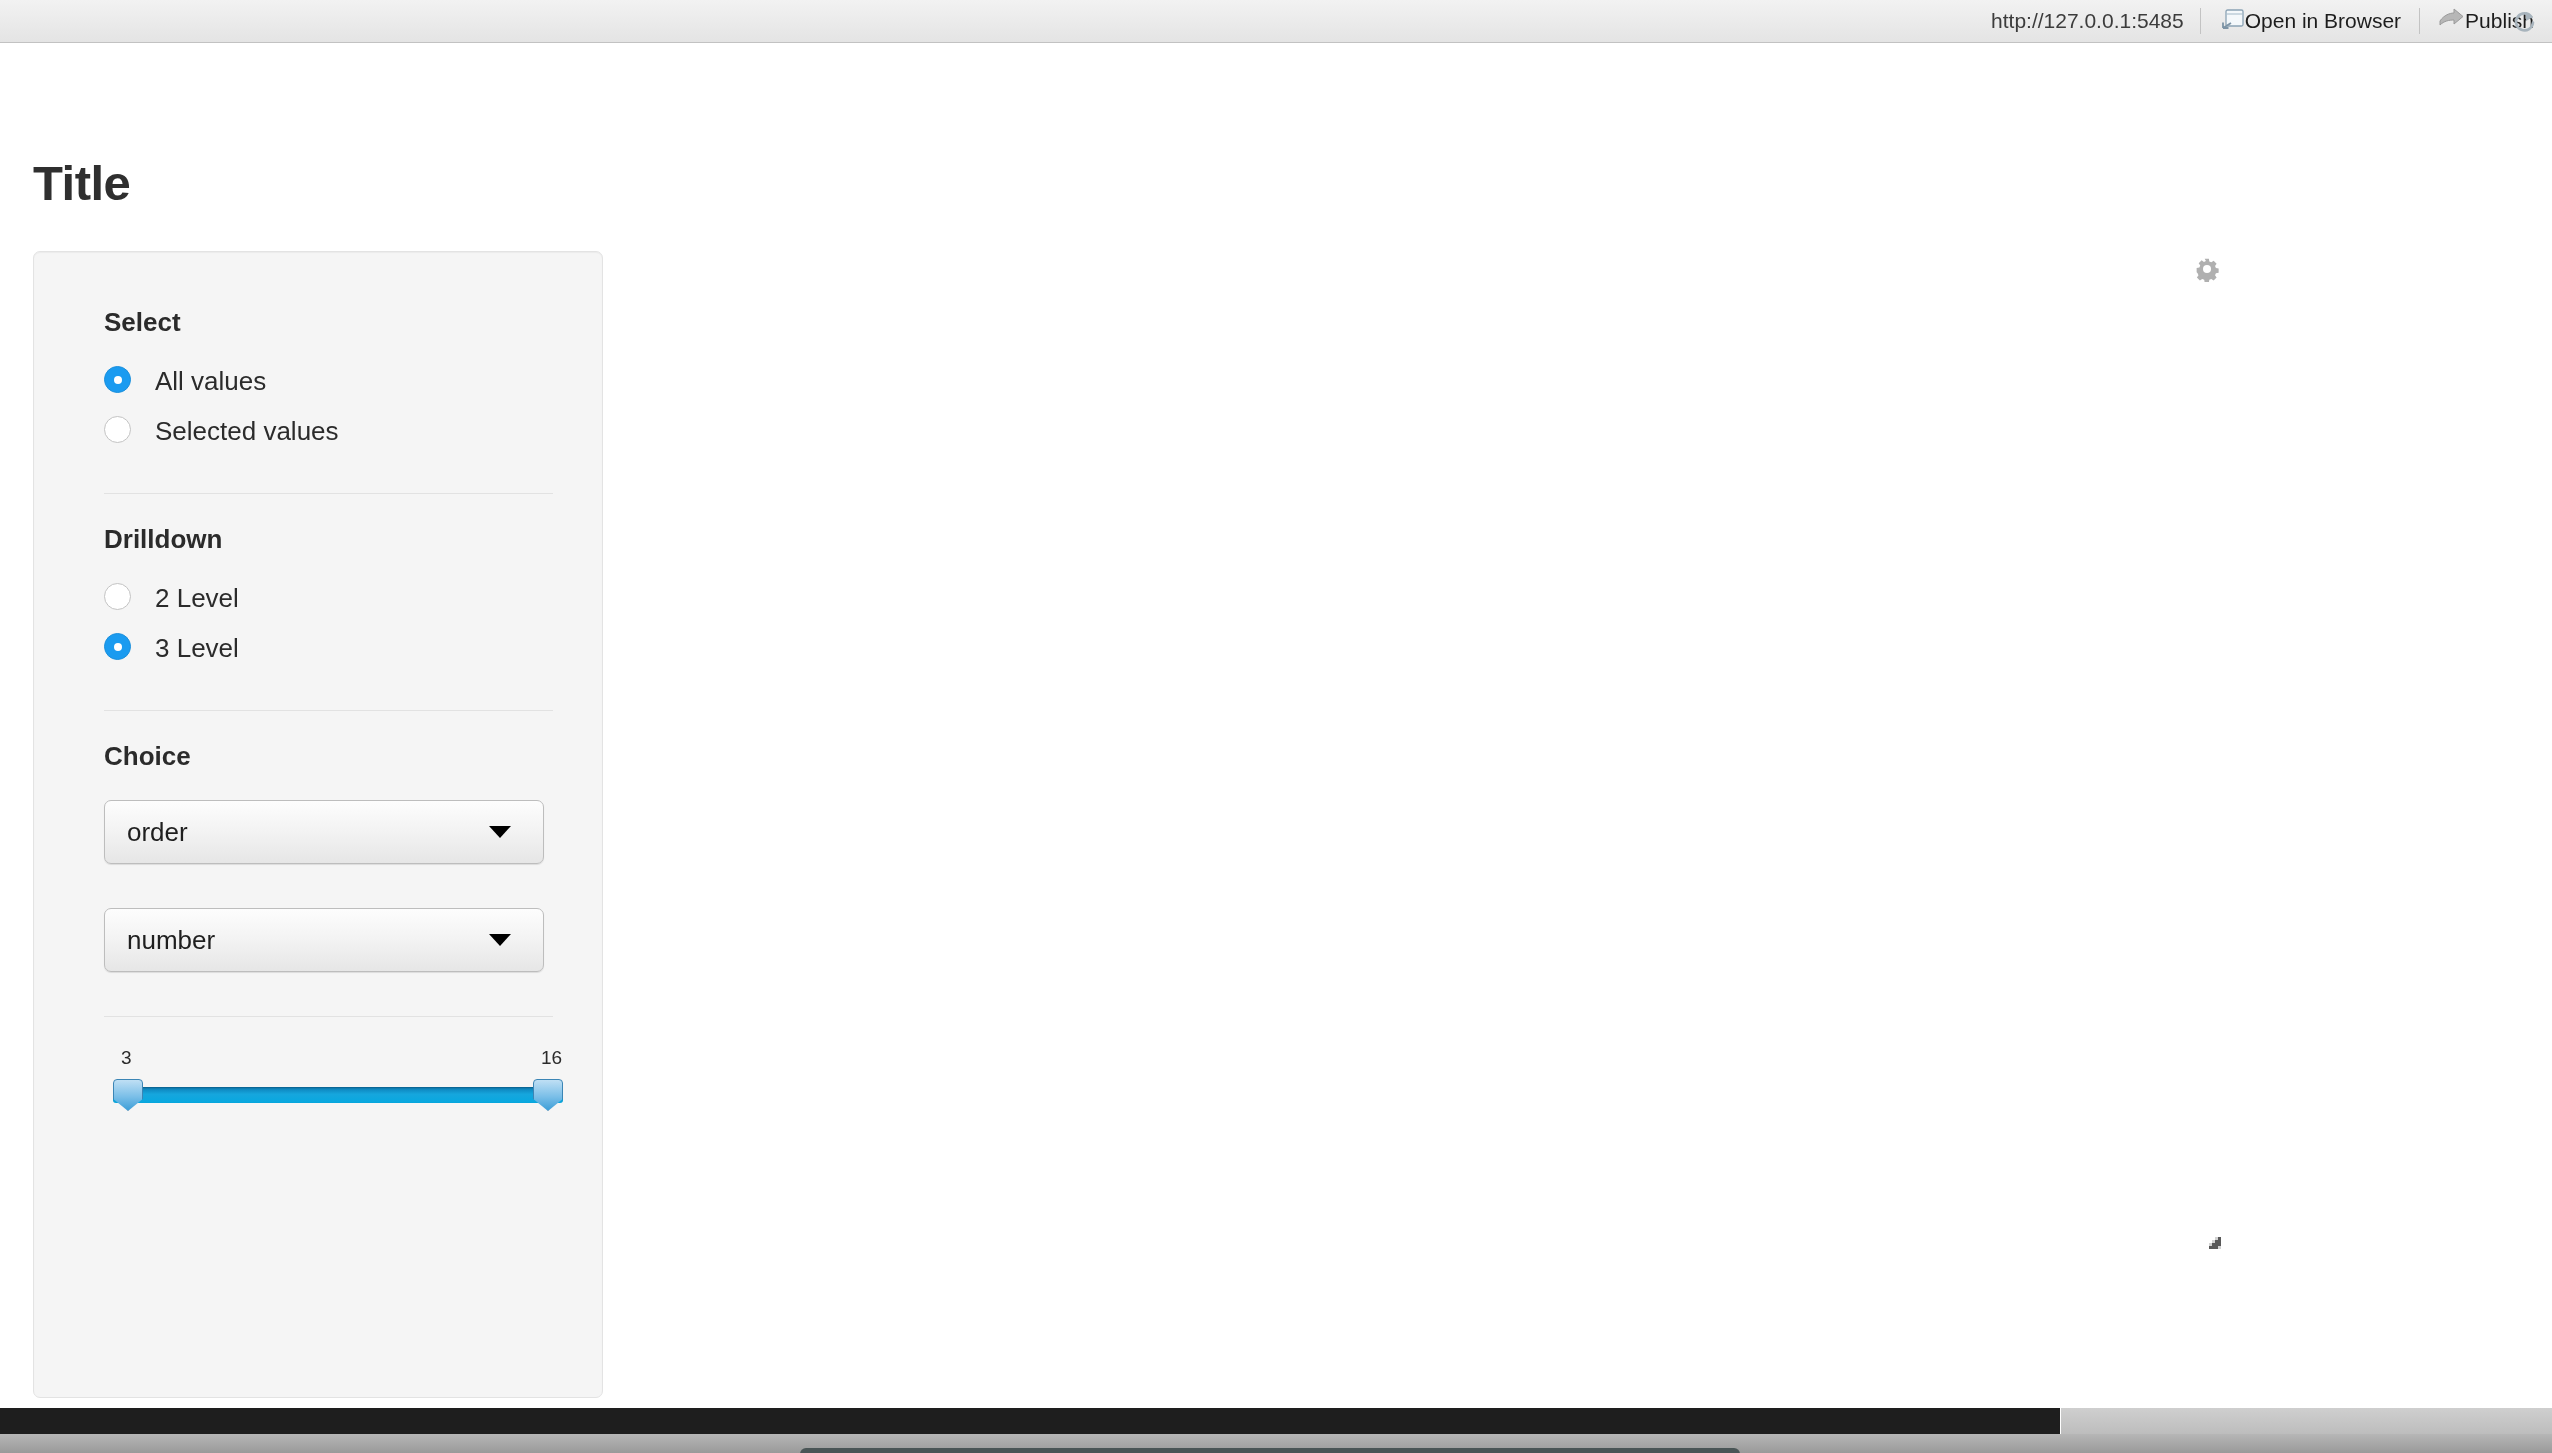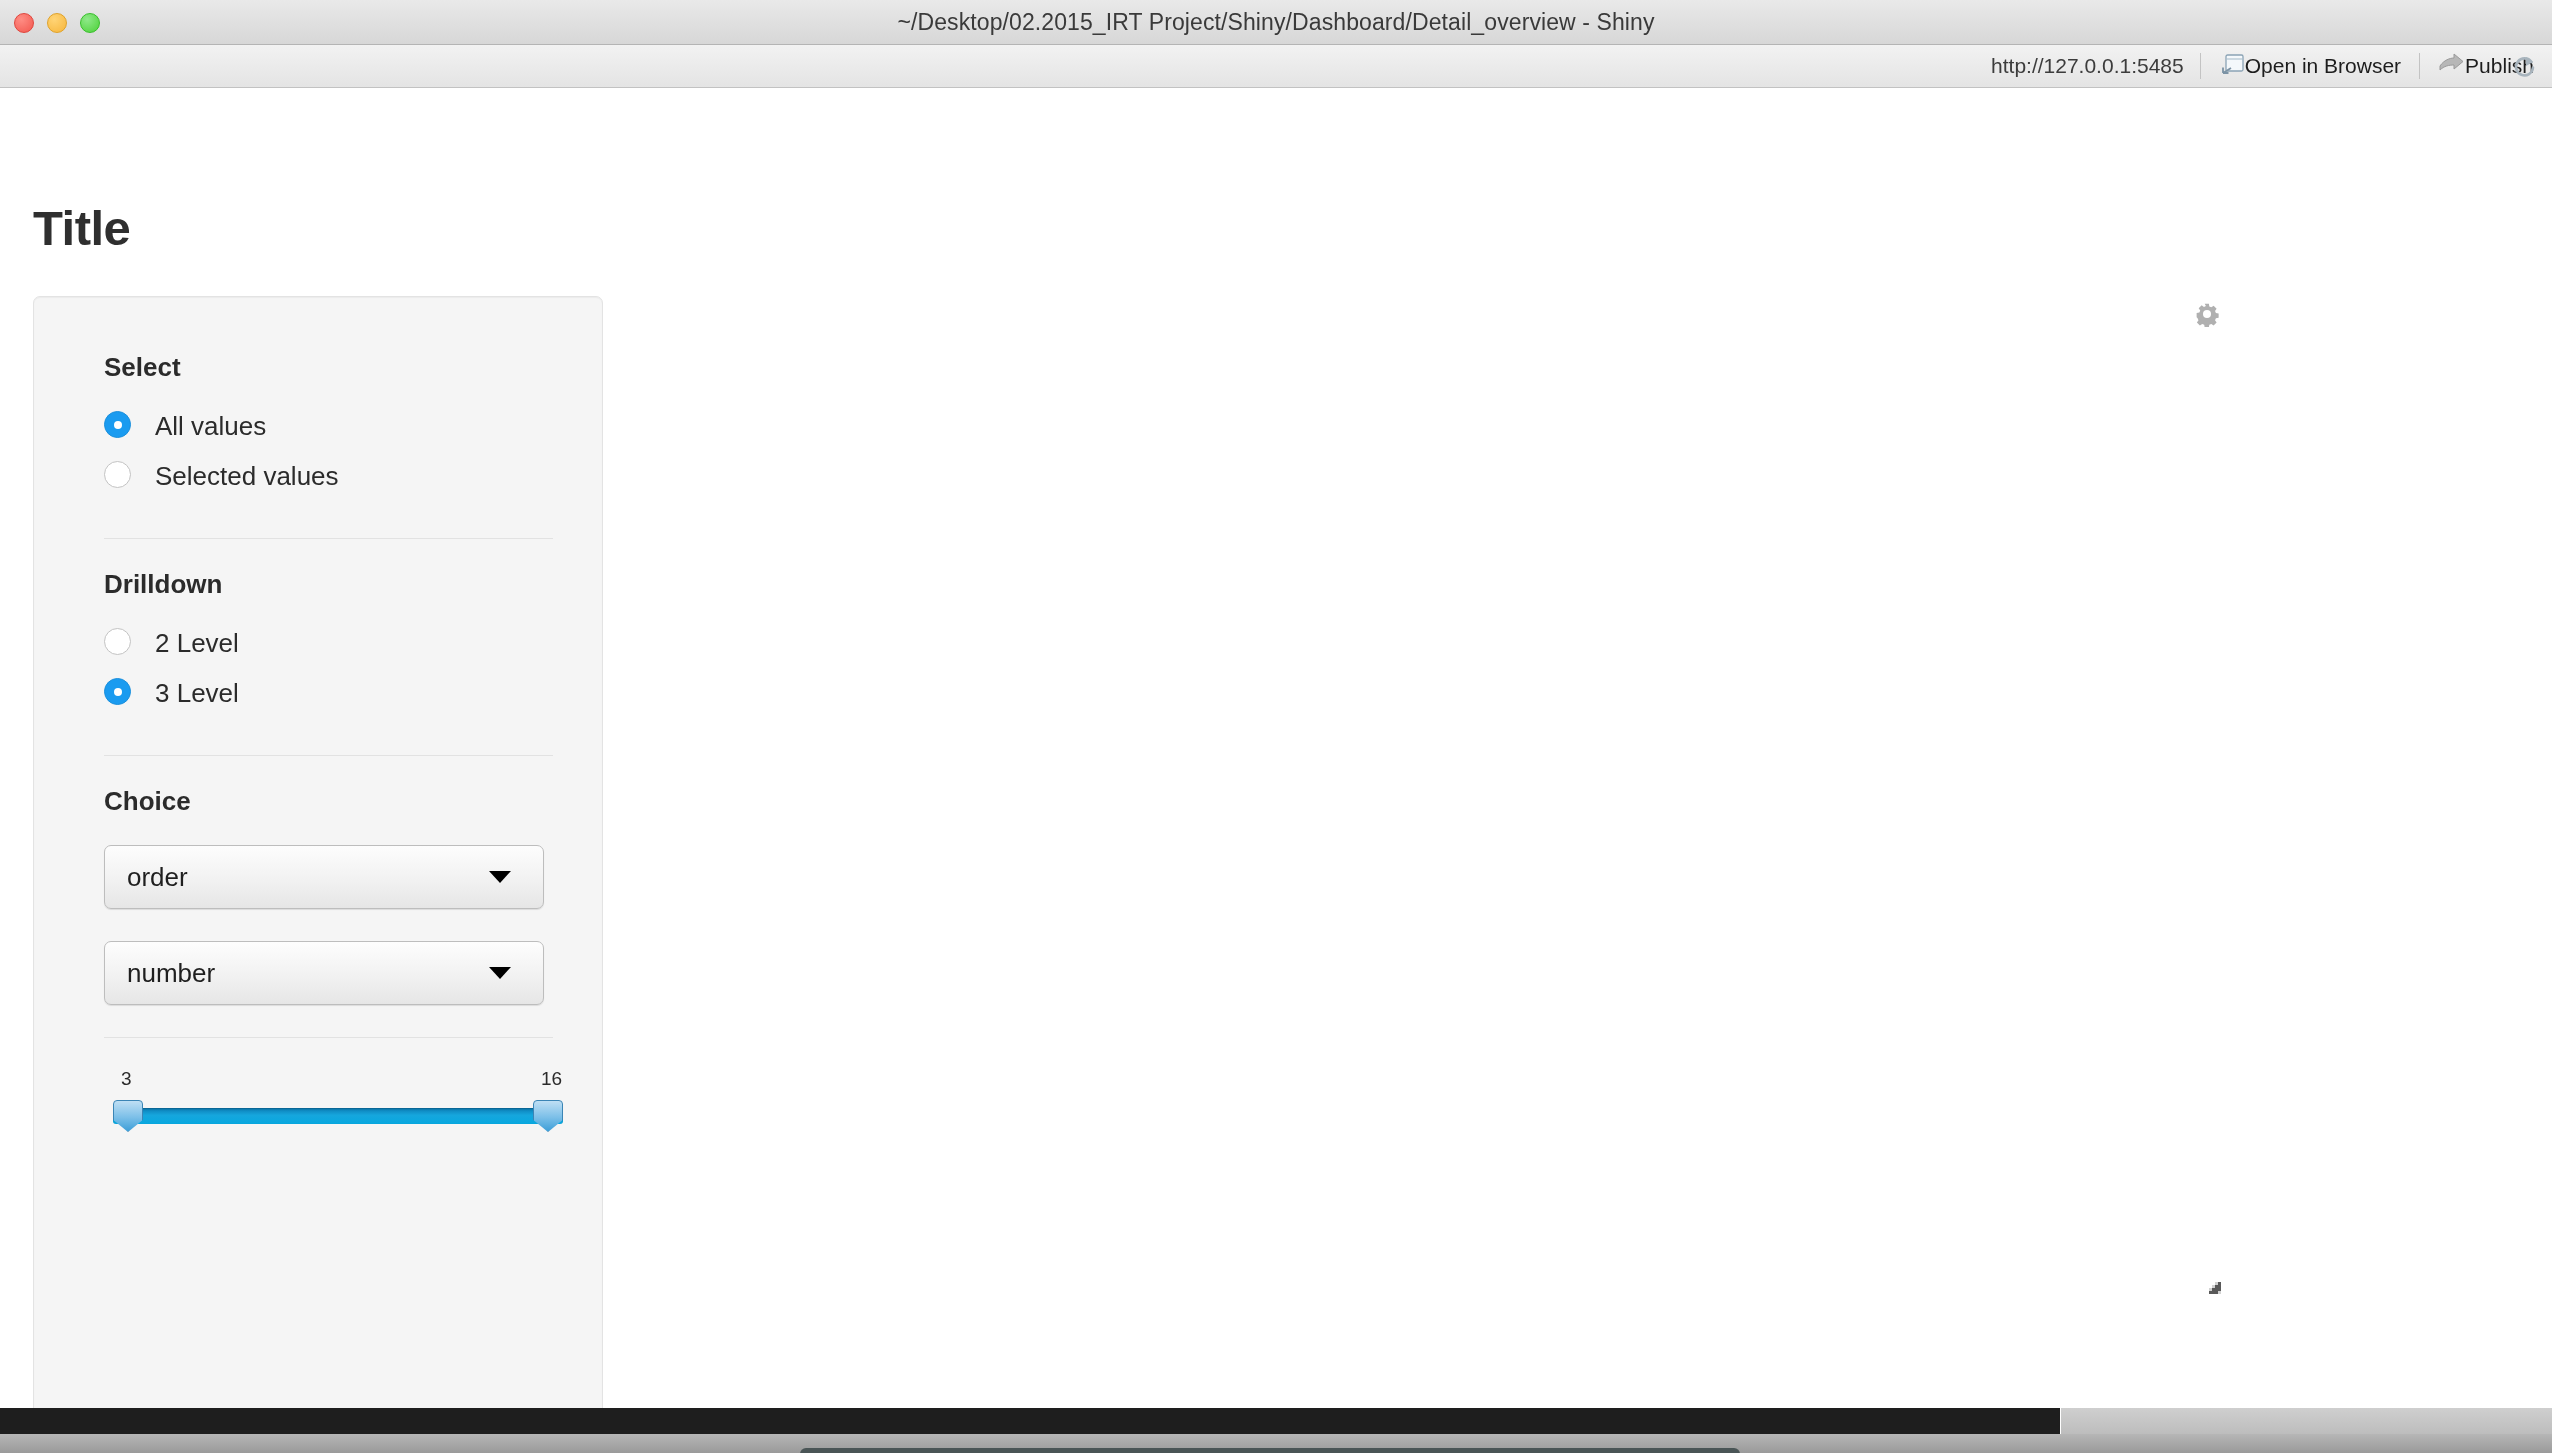--- a/index.html
+++ b/index.html
@@ -114,21 +114,21 @@
 
   
   .select {
     position: relative;
     width: 440px; height: 64px;
     border: 1px solid #bdbdbd;
     border-radius: 7px;
     background: linear-gradient(to bottom, #fdfdfd 0%, #f3f3f3 48%, #e6e6e6 100%);
     box-shadow: 0 1px 1px rgba(0,0,0,0.10);
     display: flex; align-items: center;
-    margin-bottom: 32px;
+    margin-bottom: 44px;
   }
   .select-value {
     font-size: 26px; color: #1f1f1f; padding-left: 22px;
   }
   .caret {
     position: absolute; right: 32px; top: 50%;
     transform: translateY(-50%);
     width: 0; height: 0;
     border-left: 11px solid transparent;
     border-right: 11px solid transparent;
@@ -176,28 +176,20 @@
   .bc-gray  { position: absolute; left: 0; top: 26px; width: 2552px; height: 19px;
               background: linear-gradient(to bottom, #b6b6b6, #9a9a9a); }
   .bc-dock  { position: absolute; left: 800px; top: 40px; width: 940px; height: 13px;
               background: #4a5556; border-radius: 6px 6px 0 0; }
 </style>
 </head>
 <body>
 
 <div id="window">
 
-  <div id="titlebar">
-    <div class="traffic-lights">
-      <span class="tl tl-close"></span>
-      <span class="tl tl-min"></span>
-      <span class="tl tl-max"></span>
-    </div>
-    <div id="window-title">~/Desktop/02.2015_IRT Project/Shiny/Dashboard/Detail_overview - Shiny</div>
-  </div>
 
   <div id="toolbar">
     <span class="tb-url">http://127.0.0.1:5485</span>
     <span class="tb-sep"></span>
 
     <div class="tb-btn">
       <span>
         <svg width="26" height="24" viewBox="0 0 26 24">
           <rect x="7" y="3" width="17" height="16" rx="1.5" fill="#f4f8fb" stroke="#8ba3b5" stroke-width="1.3"></rect>
           <path d="M7 7 H24" stroke="#a9bdcc" stroke-width="1.1"></path>

